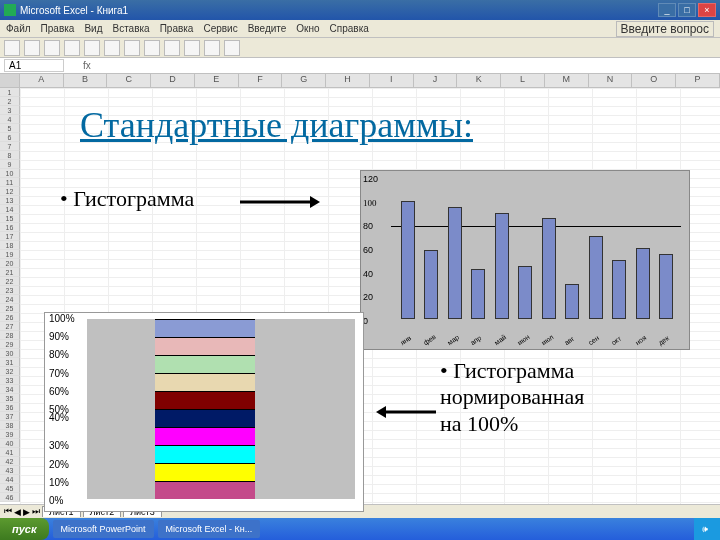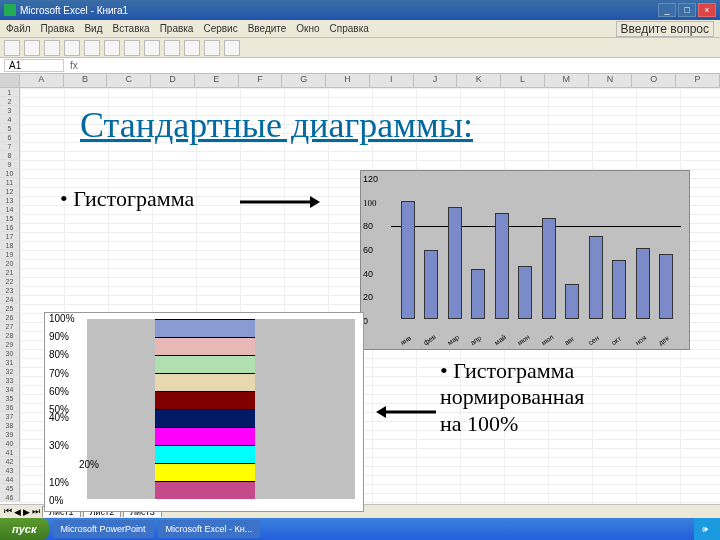--- a/index.html
+++ b/index.html
@@ -85,21 +85,21 @@
   <div class="tbtn"></div>
   <div class="tbtn"></div>
   <div class="tbtn"></div>
   <div class="tbtn"></div>
   <div class="tbtn"></div>
   <div class="tbtn"></div>
 </div>
 
 <div class="formula">
   <div class="namebox">A1</div>
-  <span style="margin:0 2px;color:#666">fx</span>
+  <span style="margin:0 15px;color:#666">fx</span>
 </div>
 
 <div class="workarea">
   <div class="colhdr">
     <div class="corner"></div>
   <div class="col">A</div>
       <div class="col">B</div>
       <div class="col">C</div>
       <div class="col">D</div>
       <div class="col">E</div>
@@ -229,21 +229,21 @@
             <div class="seg" style="background: rgb(232, 216, 176); height: 10%;"></div>
             <div class="seg" style="background: rgb(128, 0, 0); height: 10%;"></div>
             <div class="seg" style="background: rgb(0, 26, 102); height: 10%;"></div>
             <div class="seg" style="background: rgb(255, 0, 255); height: 10%;"></div>
             <div class="seg" style="background: rgb(0, 255, 255); height: 10%;"></div>
             <div class="seg" style="background: rgb(255, 255, 0); height: 10%;"></div>
             <div class="seg" style="background: rgb(196, 74, 138); height: 10%;"></div>
           </div>
       <div class="ytick" style="top: 182px;">0%</div>
           <div class="ytick" style="top: 163.8px;">10%</div>
-          <div class="ytick" style="top: 145.6px; margin-left: 30px;">20%</div>
+          <div class="ytick" style="top: 145.6px;">20%</div>
           <div class="ytick" style="top: 127.4px;">30%</div>
           <div class="ytick" style="top: 99px;">40%</div>
           <div class="ytick" style="top: 91px;">50%</div>
           <div class="ytick" style="top: 72.8px;">60%</div>
           <div class="ytick" style="top: 54.6px;">70%</div>
           <div class="ytick" style="top: 36.4px;">80%</div>
           <div class="ytick" style="top: 18.2px;">90%</div>
           <div class="ytick" style="top: 0px;">100%</div>
         </div>
     </div>

